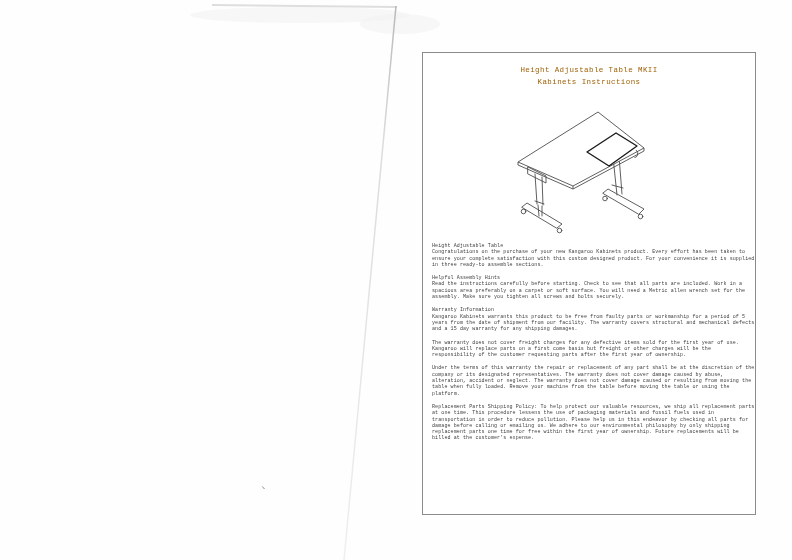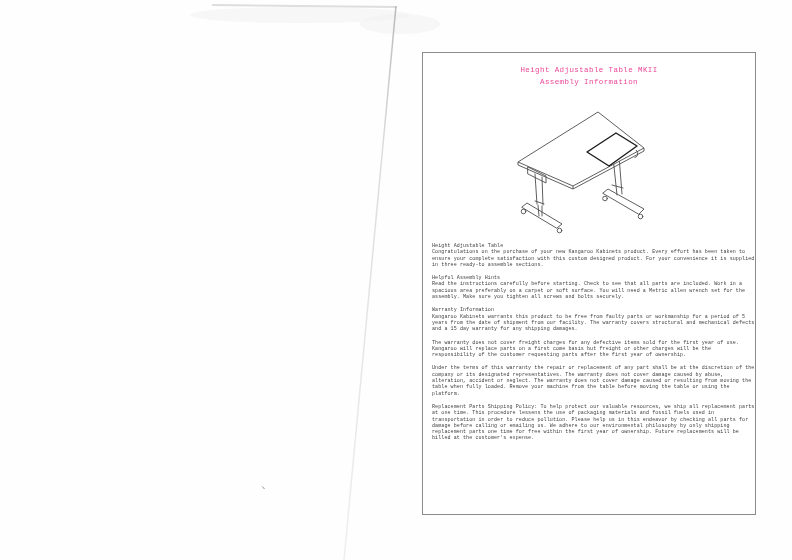--- a/index.html
+++ b/index.html
@@ -33,21 +33,21 @@
     box-sizing: border-box;
     border: 1px solid #8b8b8b;
     background: #ffffff;
   }
   .title-block {
     position: absolute;
     top: 12px;
     left: 0;
     right: 0;
     text-align: center;
-    color: #ec4899;
+    color: #a16207;
   }
   .title-line {
     font-size: 7.5px;
     line-height: 11.5px;
     letter-spacing: 0.4px;
     white-space: nowrap;
     filter: blur(0.2px);
   }
   .figure {
     position: absolute;
@@ -90,21 +90,21 @@
     <ellipse cx="400" cy="24" rx="40" ry="10" fill="#f1f1f1" opacity="0.6"></ellipse>
     <line x1="212" y1="5" x2="397" y2="7" stroke="#dedede" stroke-width="2"></line>
     <line x1="396" y1="6" x2="344" y2="560" stroke="url(#edgeGrad)" stroke-width="1.5"></line>
     <path d="M262,486 l2,3 m-1,-2 l2,2" stroke="#9a9a9a" stroke-width="0.8" fill="none" opacity="0.8"></path>
   </svg>
 
   <div class="page">
 
     <div class="title-block">
       <div class="title-line">Height Adjustable Table MKII</div>
-      <div class="title-line">Assembly Information</div>
+      <div class="title-line">Kabinets Instructions</div>
     </div>
 
     <div class="figure">
       <svg viewBox="0 0 172 140" width="172" height="140" aria-hidden="true">
 
         <g stroke="#4d4d4d" stroke-width="0.9" fill="none" stroke-linecap="round" stroke-linejoin="round">
 
           <path d="M114,50 L118,88"></path>
           <path d="M120,49 L123,87"></path>
           <path d="M113,78 L124,81"></path>

